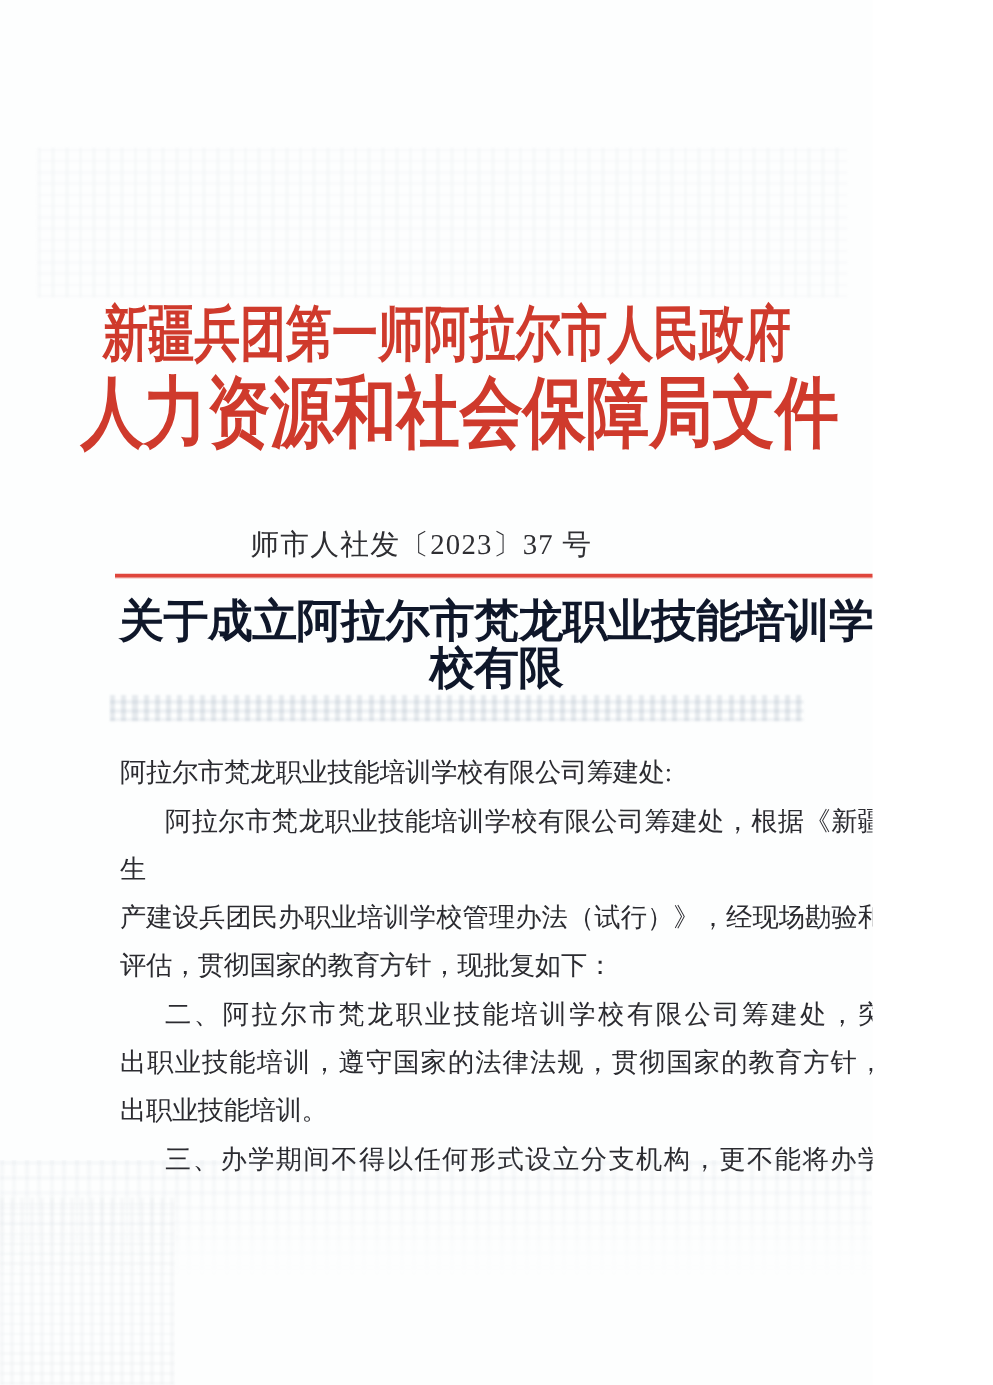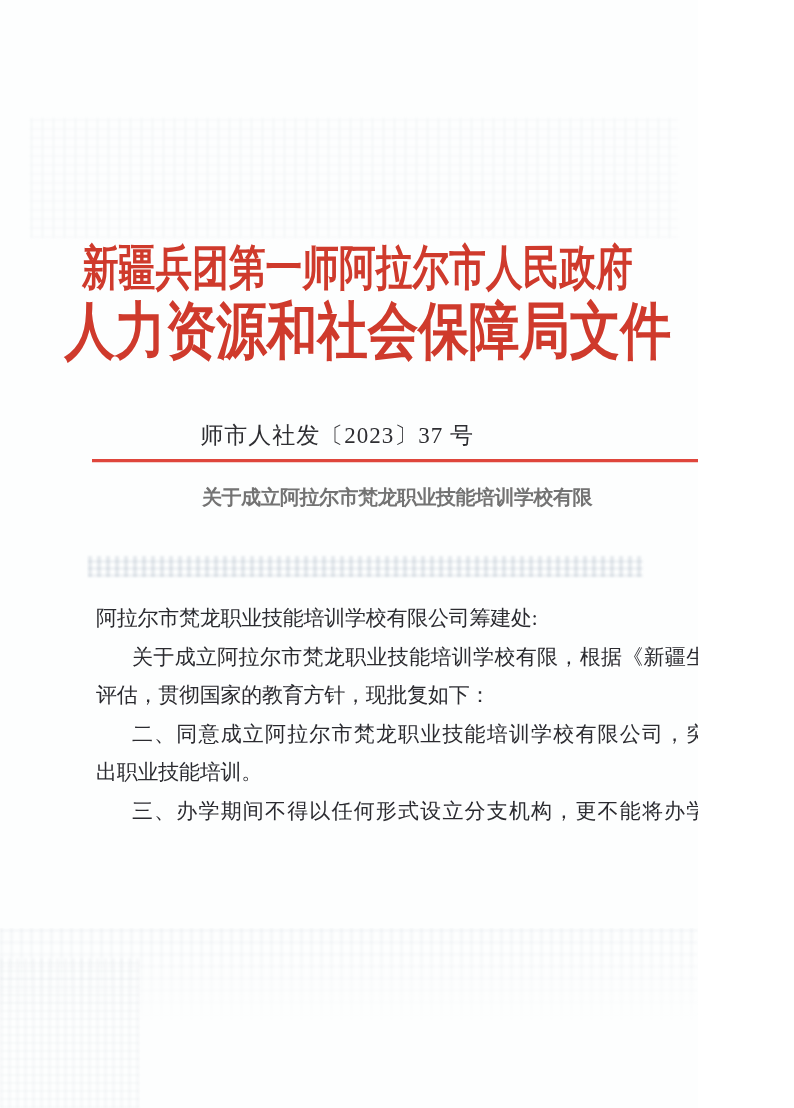--- a/index.html
+++ b/index.html
@@ -70,24 +70,24 @@
     box-shadow: 0 1px 0 rgba(223, 70, 60, 0.25);
   }
 
   
   .doc-title {
     position: absolute;
     top: 479px;
     left: 94px;
     width: 606px;
     text-align: center;
-    font-size: 20px;
+    font-size: 36px;
     line-height: 37px;
     font-weight: bold;
-    color: #737373;
+    color: #0f172a;
     letter-spacing: -0.5px;
   }
 
   
   .body-block {
     position: absolute;
     top: 599px;
     left: 96px;
     width: 611px;
     font-size: 21px;
@@ -152,23 +152,25 @@
 
   <div class="doc-title">
     <div>关于成立阿拉尔市梵龙职业技能培训学校有限</div>
   </div>
 
   <div class="noise noise-ghost"></div>
 
   <div class="body-block">
 
   <div class="body-line">阿拉尔市梵龙职业技能培训学校有限公司筹建处:</div>
-      <div class="body-line indent fill">关于成立阿拉尔市梵龙职业技能培训学校有限，根据《新疆生</div>
+      <div class="body-line indent fill">阿拉尔市梵龙职业技能培训学校有限公司筹建处，根据《新疆生</div>
+      <div class="body-line fill">产建设兵团民办职业培训学校管理办法（试行）》，经现场勘验和</div>
       <div class="body-line">评估，贯彻国家的教育方针，现批复如下：</div>
-      <div class="body-line indent fill">二、同意成立阿拉尔市梵龙职业技能培训学校有限公司，突</div>
+      <div class="body-line indent fill">二、阿拉尔市梵龙职业技能培训学校有限公司筹建处，突</div>
+      <div class="body-line fill">出职业技能培训，遵守国家的法律法规，贯彻国家的教育方针，</div>
       <div class="body-line">出职业技能培训。</div>
       <div class="body-line indent fill">三、办学期间不得以任何形式设立分支机构，更不能将办学</div>
     </div>
 
   <div class="noise noise-bottom"></div>
   <div class="noise noise-corner"></div>
 
 </div>
 
 </body></html>

